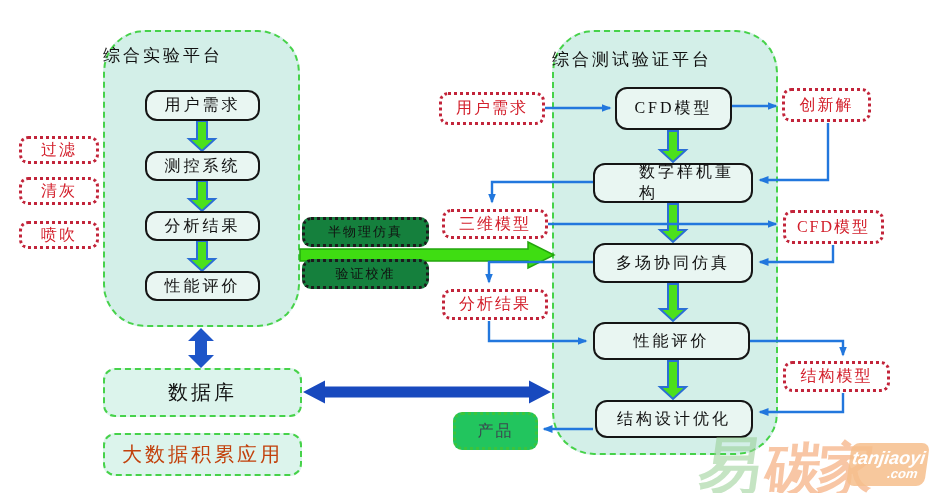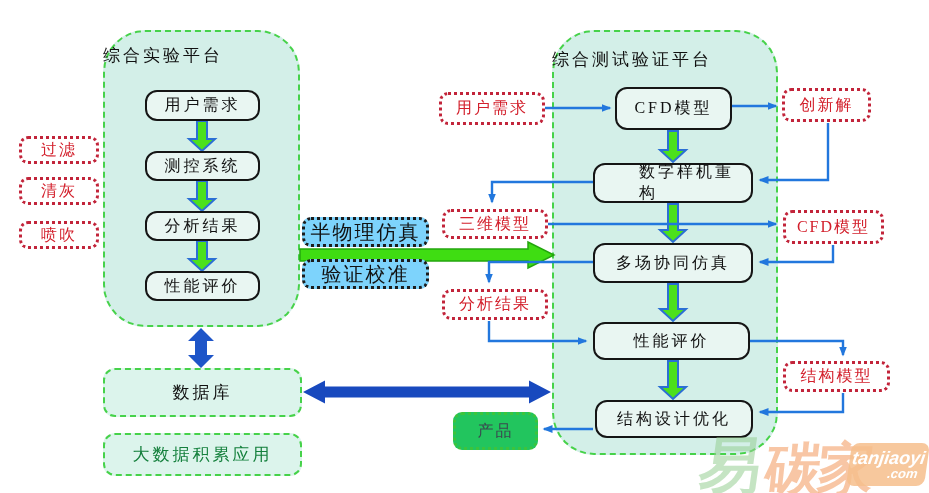--- a/index.html
+++ b/index.html
@@ -19,35 +19,35 @@
     background:#e9f6f2;border:2.4px solid #151515;border-radius:12px;
     display:flex;align-items:center;justify-content:center;
     color:#111;font-size:16px;letter-spacing:3px;z-index:3;
   }
   .tag-red{
     background:#ffffff;border:3px dotted #c2243a;border-radius:9px;
     display:flex;align-items:center;justify-content:center;
     color:#d3202c;font-size:16px;letter-spacing:2px;z-index:3;
   }
   .tag-black{
-    background:#7dd3fc;border:3px dotted #1c1c1c;border-radius:9px;
+    background:#15803d;border:3px dotted #1c1c1c;border-radius:9px;
     display:flex;align-items:center;justify-content:center;
-    color:#111;font-size:20px;letter-spacing:2px;z-index:3;
+    color:#111;font-size:13px;letter-spacing:2px;z-index:3;
   }
   .tag-green{
     background:#22c55e;border:3px dotted #3cc43c;border-radius:9px;
     display:flex;align-items:center;justify-content:center;
     color:#3a4a50;font-size:16px;letter-spacing:2px;z-index:3;
   }
   .bigbox{
     background:#dcf4ec;border:2.6px dashed #46d24a;border-radius:12px;
     display:flex;align-items:center;justify-content:center;
-    font-size:17px;letter-spacing:3px;z-index:3;color:#111;
+    font-size:20px;letter-spacing:3px;z-index:3;color:#111;
   }
-  .bigbox.red{color:#15803d;}
+  .bigbox.red{color:#c2410c;}
   #arrows{position:absolute;left:0;top:0;z-index:2;}
   
   .wm{z-index:5;pointer-events:none;font-family:"Liberation Sans","DejaVu Sans",sans-serif;}
   .wm-char1{font-size:62px;font-weight:bold;color:rgba(150,205,145,0.55);transform:skewX(-8deg);}
   .wm-char2{font-size:56px;font-weight:bold;color:rgba(244,160,105,0.60);transform:skewX(-6deg);}
   .wm-box{
     background:rgba(246,190,140,0.85);border-radius:8px;transform:skewX(-8deg);
     display:flex;flex-direction:column;align-items:center;justify-content:center;line-height:1;
   }
   .wm-site{color:#fff;font-weight:bold;font-size:18px;font-style:italic;}

